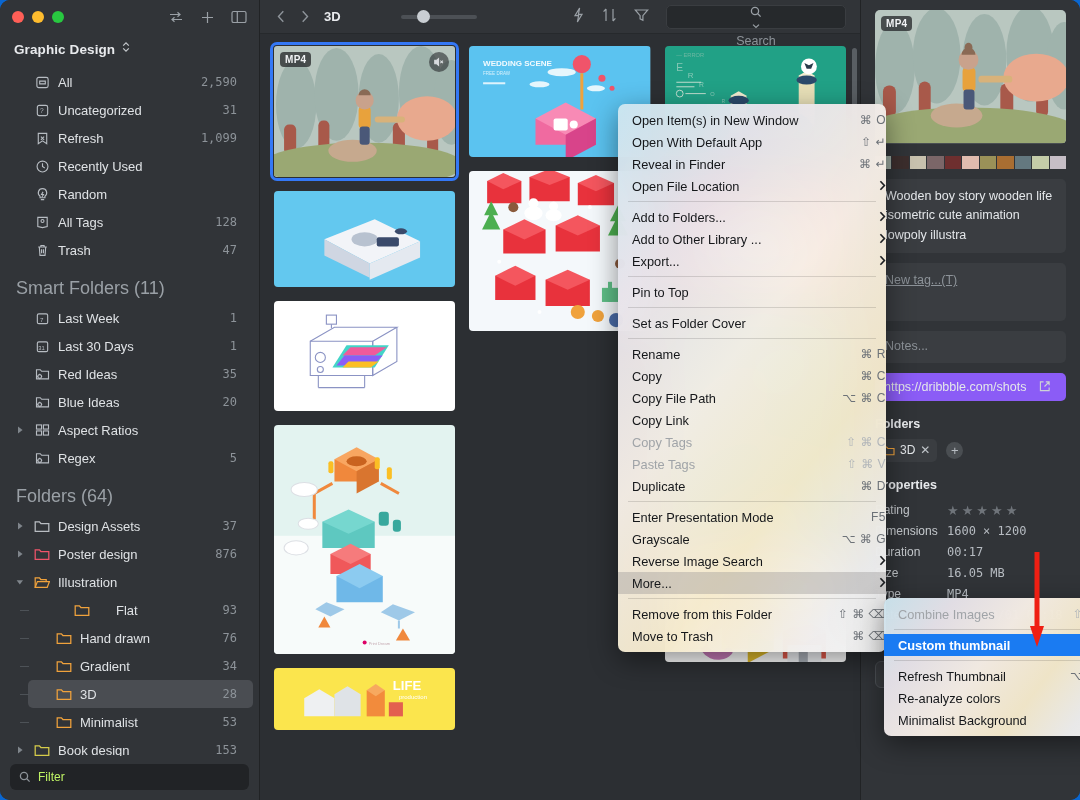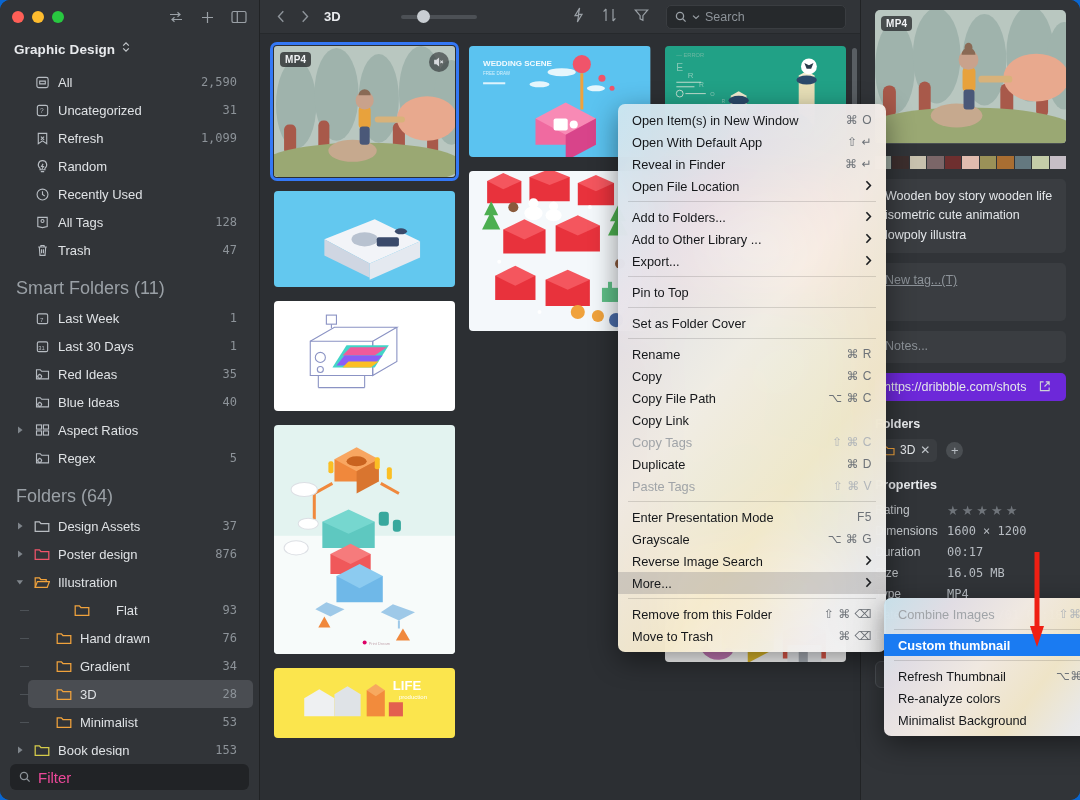--- a/index.html
+++ b/index.html
@@ -67,39 +67,39 @@
   }
   .tree-tick {
     position: absolute; left: 22px; top: 50%; width: 9px; height: 1px; background: #4d5257;
   }
 
   .filter-wrap { padding: 8px 10px 10px 10px; flex: 0 0 auto; }
   .filter {
     height: 26px; background: #212326; border-radius: 6px;
     display: flex; align-items: center; gap: 7px; padding: 0 9px;
   }
-  .filter span { color: #ec4899; font-size: 15px; }
+  .filter span { color: #bef264; font-size: 12px; }
 
   
   .center { flex: 1 1 auto; display: flex; flex-direction: column; position: relative; background: #2c2f33; min-width: 0; }
   .toolbar {
     height: 34px; flex: 0 0 34px; display: flex; align-items: center;
     gap: 0; padding: 0 14px 0 12px; background: #313438;
     border-bottom: 1px solid #26292c;
   }
   .nav-btns { display: flex; gap: 6px; align-items: center; color: #8e949a; }
   .nav-btns > div { width: 18px; height: 22px; display: flex; align-items: center; justify-content: center; }
   .tb-title { color: #e8eaed; font-size: 13px; font-weight: 600; margin-left: 10px; }
   .slider-wrap { margin-left: 60px; width: 76px; position: relative; height: 14px; display: flex; align-items: center; }
   .slider-track { width: 100%; height: 4px; background: #4c5055; border-radius: 2px; }
   .slider-knob { position: absolute; left: 22%; width: 13px; height: 13px; background: #c9ced3; border-radius: 50%; }
   .tb-right { margin-left: auto; display: flex; align-items: center; gap: 17px; color: #9aa0a6; }
   .search {
     width: 180px; height: 24px; background: #26292c; border: 1px solid #3a3d41;
-    border-radius: 5px; display: flex; align-items: center; gap: 5px; padding: 0 8px;
+    border-radius: 5px; display: flex; align-items: center; gap: 5px; padding: 0 8px; flex-direction: column;
   }
   .search span { color: #8d9399; font-size: 12.5px; }
 
   .grid-area {
     flex: 1 1 auto; position: relative; overflow: hidden;
     padding: 12px 14px 0 14px;
   }
   .masonry { display: flex; gap: 14px; height: 100%; }
   .mcol { flex: 1 1 0; display: flex; flex-direction: column; gap: 14px; min-width: 0; }
   .thumb { border-radius: 4px; overflow: hidden; position: relative; background: #3a3d41; }
@@ -129,21 +129,21 @@
   .preview { width: 100%; height: 134px; border-radius: 5px; overflow: hidden; position: relative; background: #4a4f52; }
   .swatches { display: flex; gap: 1px; margin-top: 12px; }
   .sw { flex: 1 1 0; height: 13px; }
   .field {
     margin-top: 10px; background: #3a3d41; border-radius: 5px;
     padding: 8px 10px; color: #e4e7ea; font-size: 12.5px; line-height: 1.55;
   }
   .field.ph { color: #8d9399; }
   .field.tags { min-height: 58px; text-decoration: underline; }
   .link-field {
-    margin-top: 10px; background: #6d28d9; border-radius: 5px; height: 28px;
+    margin-top: 10px; background: #8b5cf6; border-radius: 5px; height: 28px;
     display: flex; align-items: center; padding: 0 9px; gap: 6px;
   }
   .link-field span {
     color: #e4e7ea; font-size: 12.5px; white-space: nowrap; overflow: hidden;
     text-overflow: clip; flex: 1 1 auto;
   }
   .sec-head { color: #e8eaed; font-size: 12.5px; font-weight: 700; margin-top: 16px; }
   .folder-chips { display: flex; align-items: center; gap: 9px; margin-top: 8px; }
   .chip {
     background: #3a3d41; border-radius: 5px; height: 23px; display: flex;
@@ -183,21 +183,21 @@
         rgba(248,240,232,.96) 45%,
         rgba(246,235,205,.96) 68%,
         rgba(240,240,240,.96) 88%,
         rgba(244,244,244,.96) 100%);
     backdrop-filter: blur(22px);
   }
   #main-menu { left: 358px; top: 104px; width: 268px; }
   #sub-menu  { left: 624px; top: 598px; width: 222px; }
   .mi {
     height: 22px; display: flex; align-items: center;
-    padding: 0 14px 0 14px; gap: 0;
+    padding: 0 0 0 14px; gap: 0;
   }
   .mi .lbl { color: #15171a; font-size: 12.8px; white-space: nowrap; }
   .mi .sc {
     margin-left: auto; color: #6d7278; font-size: 12px;
     font-family: "Liberation Sans", sans-serif; letter-spacing: .5px;
   }
   .mi .arr { margin-left: auto; color: #1c1e21; font-size: 11px; font-weight: 700; }
   .mi.dim .lbl { color: #a0a4a8; }
   .mi.dim .sc { color: #b2b6ba; }
   .mi.hover { background: rgba(150,148,146,.38); }
@@ -287,37 +287,37 @@
                 <path d="M6.3 6l3.4 3.4M9.7 6 6.3 9.4"></path>
               </svg>
             </span>
             <span class="sb-label">Refresh</span>
             <span class="sb-count">1,099</span>
           </div>
           <div class="sb-item">
             <div class="sb-disc"></div>
             <span class="sb-ico">
               <svg width="15" height="15" viewBox="0 0 16 16" fill="none" stroke="currentColor" stroke-width="1.2">
+                <circle cx="8" cy="8" r="5.8"></circle>
+                <path d="M8 4.6V8l2.4 1.6"></path>
+              </svg>
+            </span>
+            <span class="sb-label">Recently Used</span>
+            <span class="sb-count"></span>
+          </div>
+          <div class="sb-item">
+            <div class="sb-disc"></div>
+            <span class="sb-ico">
+              <svg width="15" height="15" viewBox="0 0 16 16" fill="none" stroke="currentColor" stroke-width="1.2">
                 <path d="M8 1.8a4.4 4.4 0 0 1 2.6 8v1.6H5.4V9.8A4.4 4.4 0 0 1 8 1.8z"></path>
                 <path d="M6.2 13.4h3.6"></path>
                 <path d="M8.6 5.2 7 8h2l-1.6 2.6"></path>
               </svg>
             </span>
             <span class="sb-label">Random</span>
-            <span class="sb-count"></span>
-          </div>
-          <div class="sb-item">
-            <div class="sb-disc"></div>
-            <span class="sb-ico">
-              <svg width="15" height="15" viewBox="0 0 16 16" fill="none" stroke="currentColor" stroke-width="1.2">
-                <circle cx="8" cy="8" r="5.8"></circle>
-                <path d="M8 4.6V8l2.4 1.6"></path>
-              </svg>
-            </span>
-            <span class="sb-label">Recently Used</span>
             <span class="sb-count"></span>
           </div>
           <div class="sb-item">
             <div class="sb-disc"></div>
             <span class="sb-ico">
               <svg width="15" height="15" viewBox="0 0 16 16" fill="none" stroke="currentColor" stroke-width="1.2">
                 <path d="M3 2.5h10v9.8l-5 1.2-5-1.2z"></path>
                 <circle cx="8" cy="6.4" r="1.6"></circle>
               </svg>
             </span>
@@ -375,21 +375,21 @@
           <div class="sb-item">
             <div class="sb-disc"></div>
             <span class="sb-ico">
               <svg width="15" height="14" viewBox="0 0 16 14" fill="none" stroke="currentColor" stroke-width="1.2">
                 <path d="M1.6 12.2V2.4h4l1.5 1.7h7.3v8.1z"></path>
                 <circle cx="5" cy="9.6" r="2"></circle>
                 <path d="M5 6.6v1M5 11.6v1M2.4 9.6h1M6.6 9.6h1"></path>
               </svg>
             </span>
             <span class="sb-label">Blue Ideas</span>
-            <span class="sb-count">40</span>
+            <span class="sb-count">20</span>
           </div>
           <div class="sb-item">
             <div class="sb-disc">
               <svg width="7" height="8" viewBox="0 0 7 8" fill="currentColor">
                 <path d="M1 0.6 5.6 4 1 7.4z"></path>
               </svg>
             </div>
             <span class="sb-ico">
               <svg width="15" height="14" viewBox="0 0 16 14" fill="none" stroke="currentColor" stroke-width="1.2">
                 <rect x="1.6" y="1.6" width="5.4" height="4.4"></rect>
@@ -723,21 +723,21 @@
               <path d="M128 202l7 12h-14z" fill="#f0883c"></path>
               <g fill="#9ec9e8">
                   <path d="M52 176l18 7-14 7-15-7z"></path>
                 </g>
               <path d="M50 190l6 11H44z" fill="#f0883c"></path>
               <circle cx="90" cy="216" r="2" fill="#d06"></circle>
               <text x="94" y="218" font-size="4" fill="#c4a8b0" font-family="Liberation Sans">Print Dream</text>
             </svg>
           </div>
 
-          <div class="thumb" style="height:70px">
+          <div class="thumb" style="height:62px">
             <svg class="art" viewBox="0 0 180 70" preserveAspectRatio="none">
               <rect width="180" height="70" fill="#fbe54d"></rect>
               <g fill="#eef0f2">
                   <path d="M30 48h30V30l-15-9-15 9z"></path>
                   <path d="M60 48h26V26l-13-8-13 8z" fill="#dfe3e7"></path>
                 </g>
               <g fill="#f28b3c">
                   <rect x="92" y="22" width="18" height="26"></rect>
                   <path d="M92 22 101 16l9 6-9 6z" fill="#f7a95f"></path>
                 </g>
@@ -1072,27 +1072,27 @@
           <span class="lbl">Copy File Path</span>
           <span class="sc">⌥ ⌘ C</span>
         </div>
         <div class="mi">
           <span class="lbl">Copy Link</span>
         </div>
         <div class="mi dim">
           <span class="lbl">Copy Tags</span>
           <span class="sc">⇧ ⌘ C</span>
         </div>
-        <div class="mi">
-          <span class="lbl">Duplicate</span>
-          <span class="sc">⌘ D</span>
-        </div>
         <div class="mi dim">
           <span class="lbl">Paste Tags</span>
           <span class="sc">⇧ ⌘ V</span>
+        </div>
+        <div class="mi">
+          <span class="lbl">Duplicate</span>
+          <span class="sc">⌘ D</span>
         </div>
         <div class="msep"></div>
         <div class="mi">
           <span class="lbl">Enter Presentation Mode</span>
           <span class="sc">F5</span>
         </div>
         <div class="mi">
           <span class="lbl">Grayscale</span>
           <span class="sc">⌥ ⌘ G</span>
         </div>

